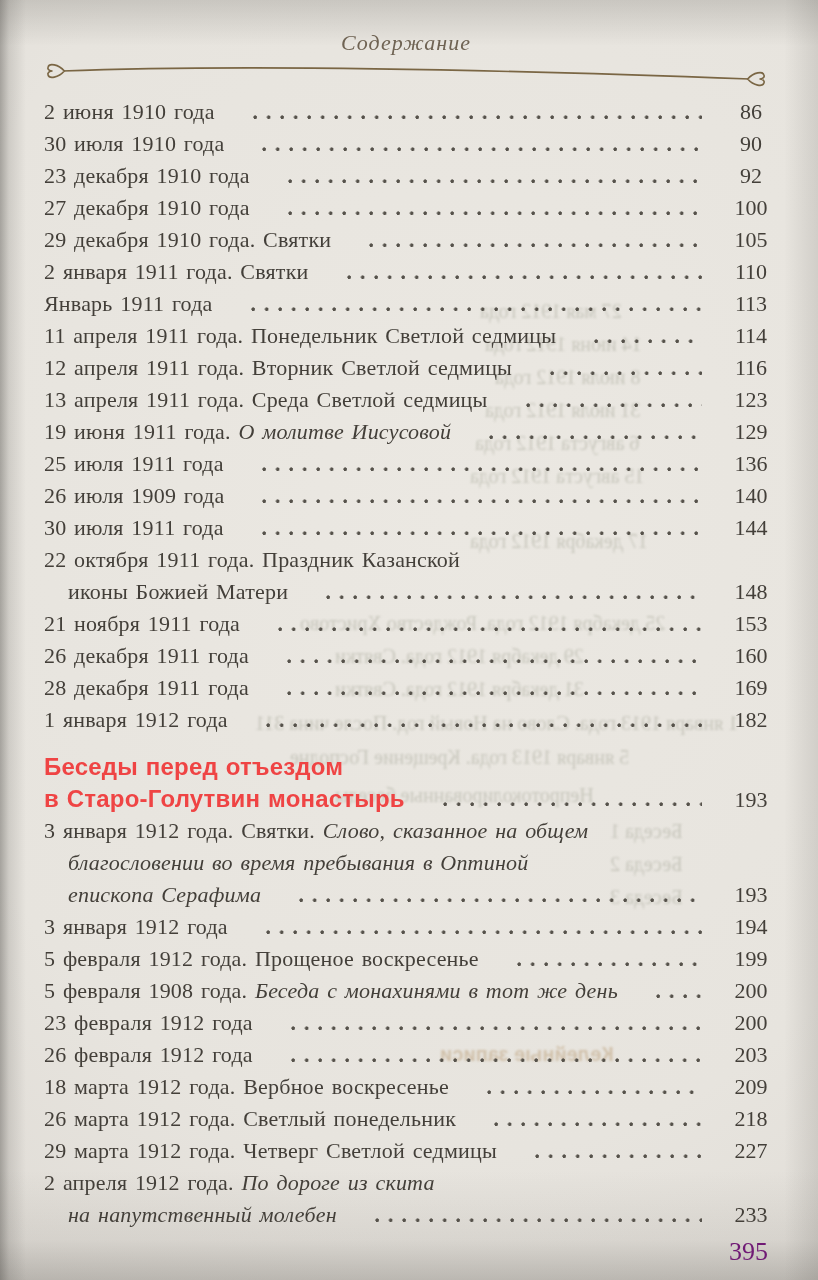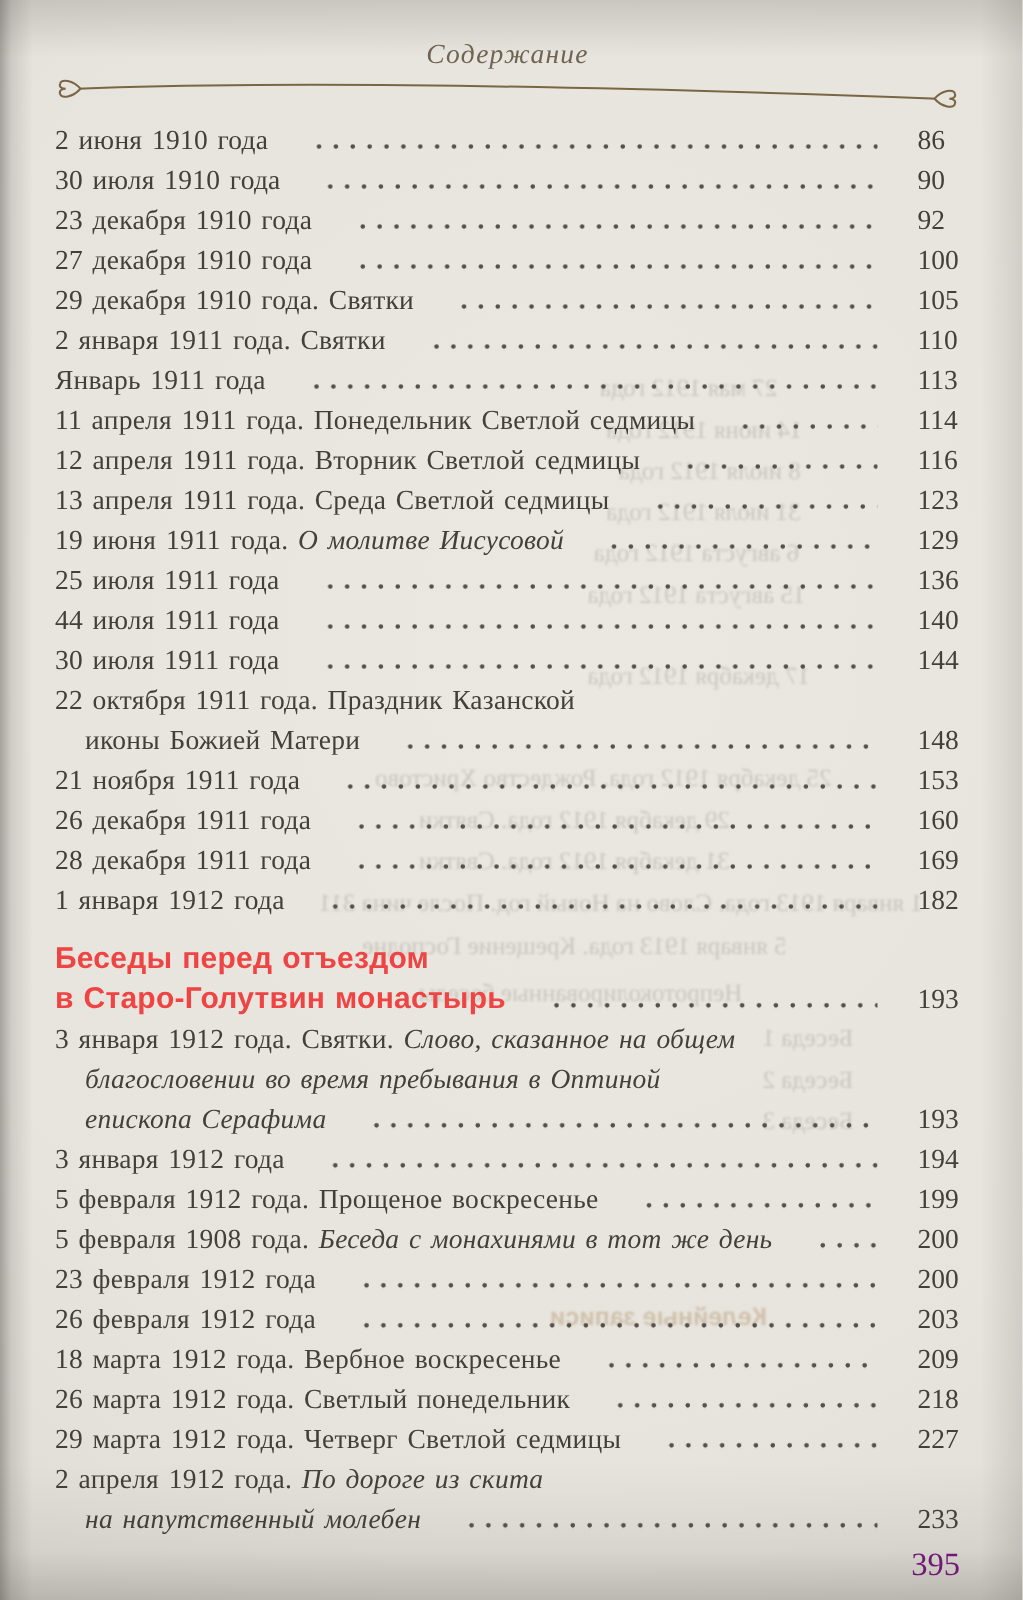--- a/index.html
+++ b/index.html
@@ -33,21 +33,21 @@
   .line{display:flex;align-items:baseline;height:32px;line-height:32px;white-space:nowrap;gap:26px;}
   .txt{font-size:22px;color:#433f39;letter-spacing:.2px;word-spacing:2px;}
   .txt i{font-style:italic;}
   .cont .txt{padding-left:24px;}
   .leader{
     flex:1;min-width:16px;align-self:stretch;margin:0 6px 0 10px;
     background-image:radial-gradient(circle at 2.2px 2.2px, #56524b 1.55px, rgba(86,82,75,0) 2.1px);
     background-size:13.5px 5px;background-repeat:repeat-x;
     background-position:left 2px bottom 8px;
   }
-  .pagenum{font-size:22px;color:#433f39;min-width:34px;text-align:left;}
+  .pagenum{font-size:22px;color:#433f39;min-width:34px;text-align:center;}
   .entry.heading{margin-top:15px;}
   .entry.heading .txt{
     font-family:"Liberation Sans",sans-serif;font-weight:bold;
     font-size:24px;color:#ef4444;letter-spacing:.2px;word-spacing:1px;
   }
   .folio{
     display:flex;justify-content:flex-end;margin-top:6px;
     font-size:26px;color:#701a75;height:30px;line-height:30px;
   }
 </style>
@@ -166,21 +166,21 @@
         </div>
         <div class="entry">
           <div class="line">
             <span class="txt"><span>25 июля 1911 года</span></span>
             <span class="leader"></span>
             <span class="pagenum">136</span>
           </div>
         </div>
         <div class="entry">
           <div class="line">
-            <span class="txt"><span>44 июля 1911 года</span></span>
+            <span class="txt"><span>26 июля 1909 года</span></span>
             <span class="leader"></span>
             <span class="pagenum">140</span>
           </div>
         </div>
         <div class="entry">
           <div class="line">
             <span class="txt"><span>30 июля 1911 года</span></span>
             <span class="leader"></span>
             <span class="pagenum">144</span>
           </div>

